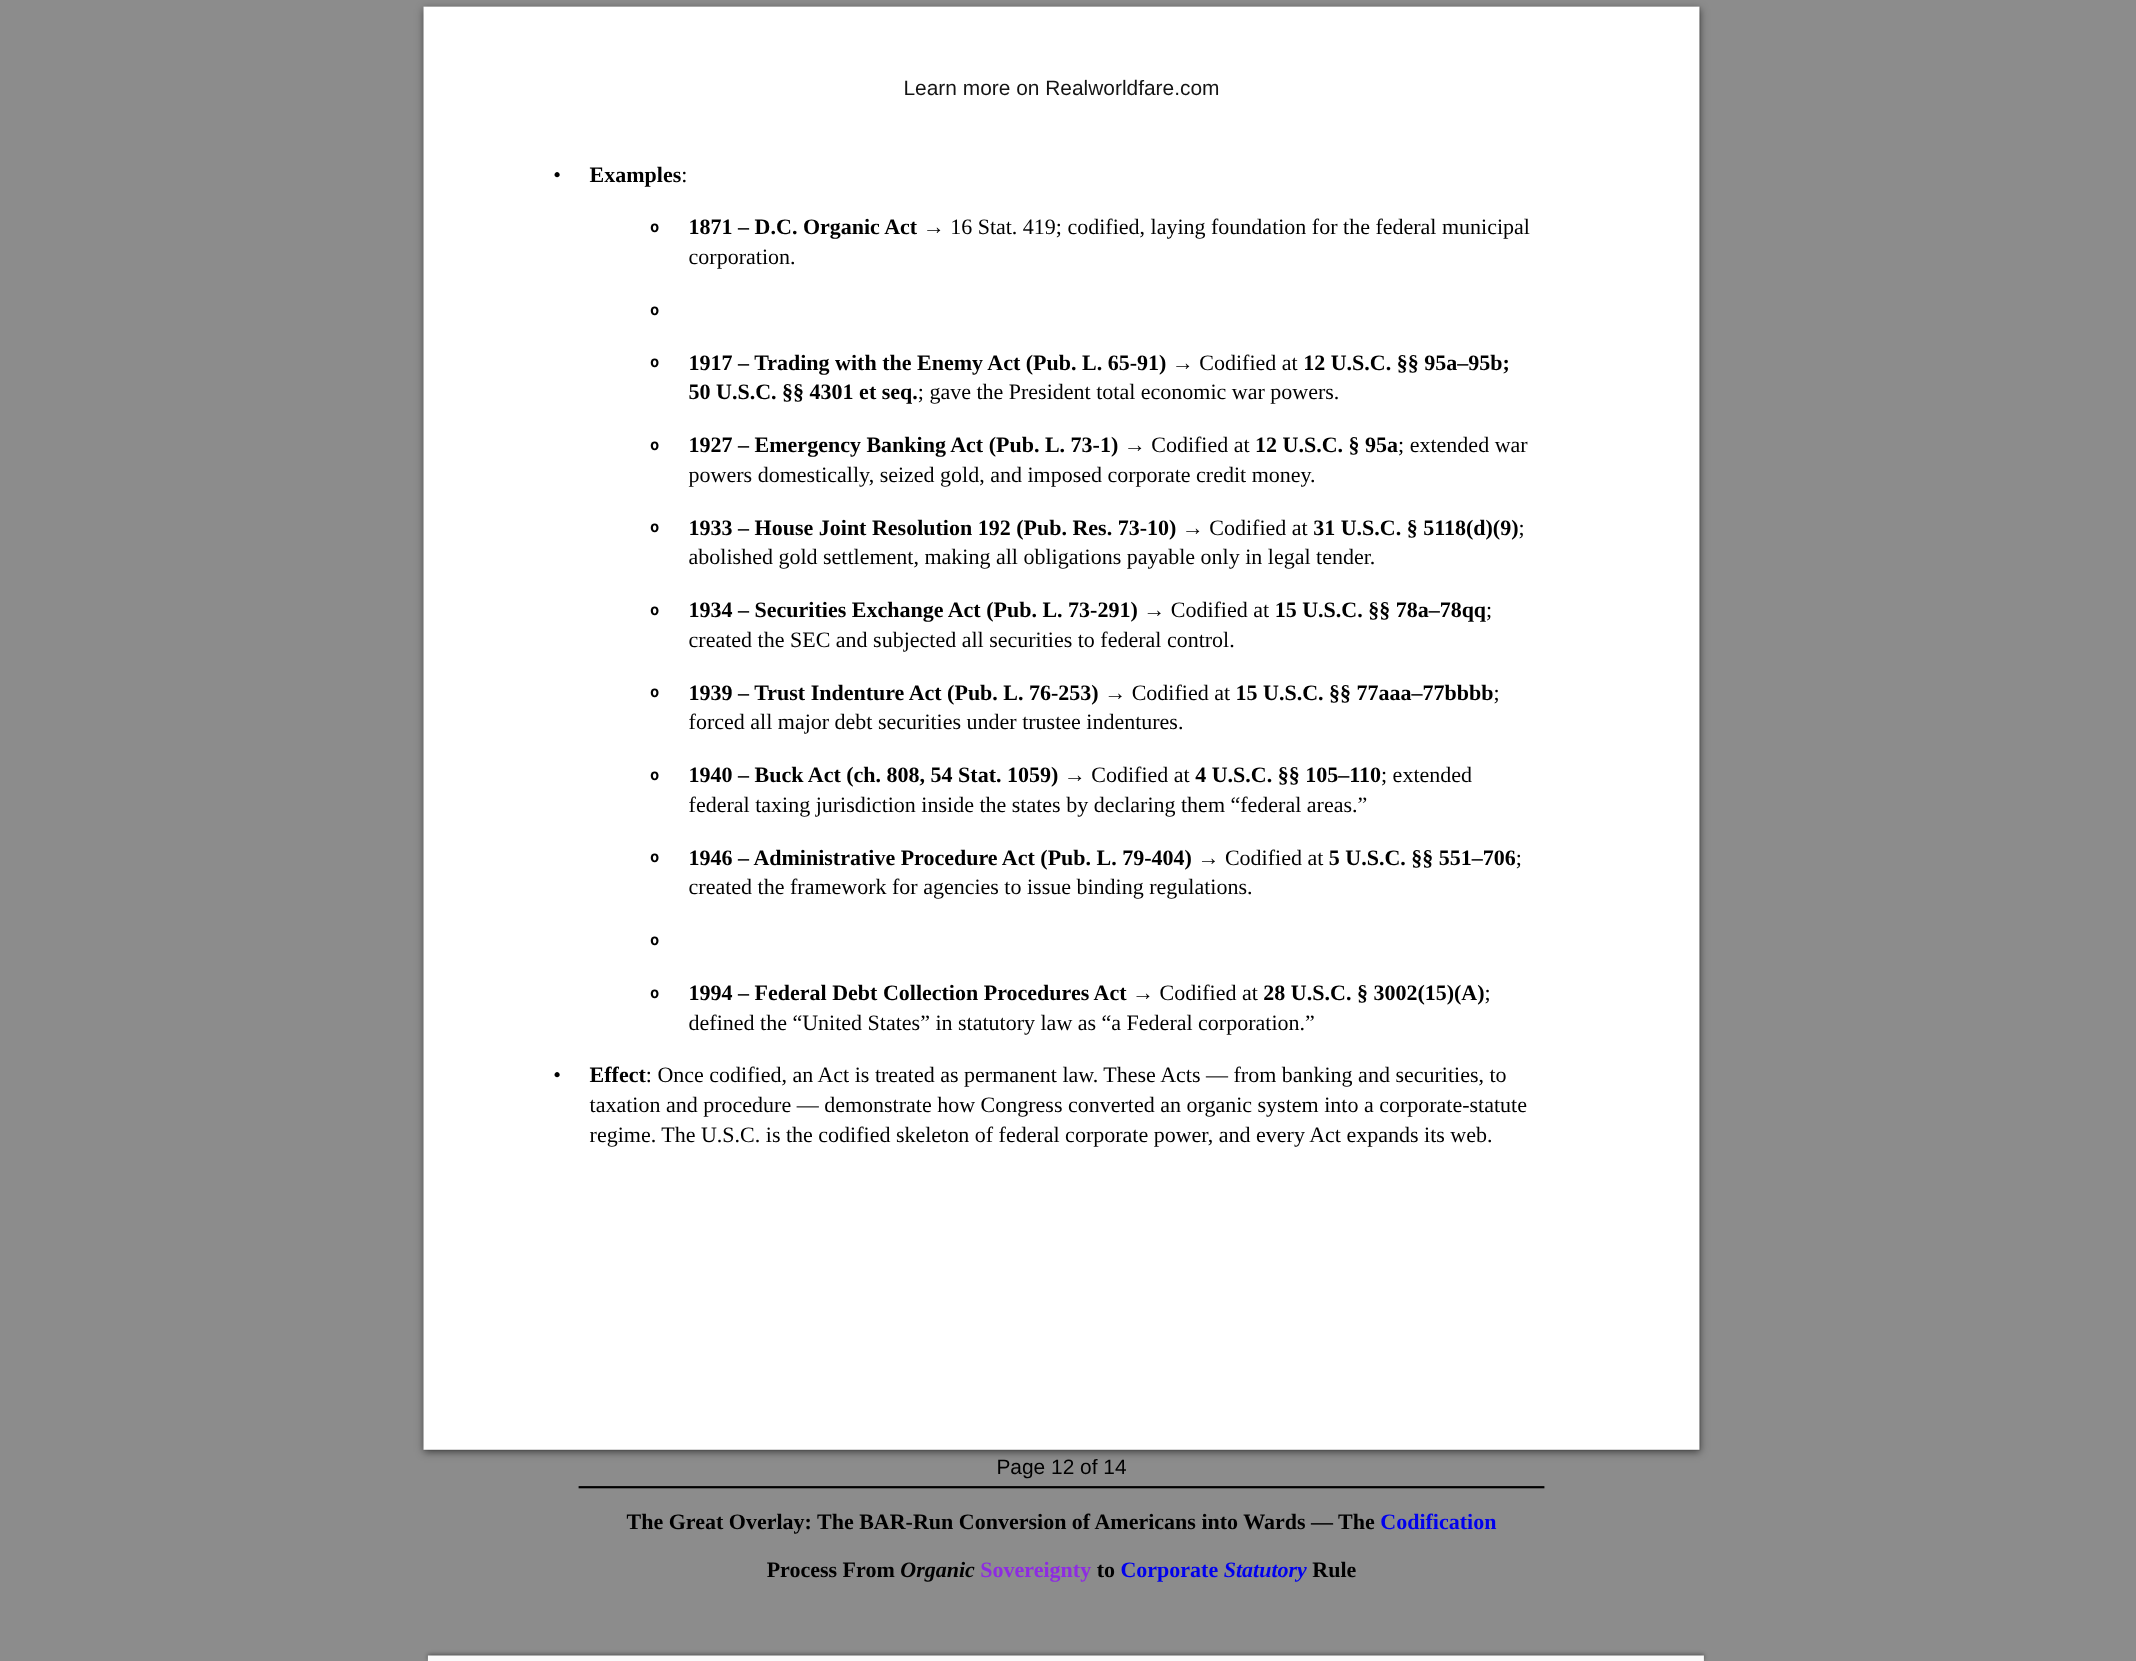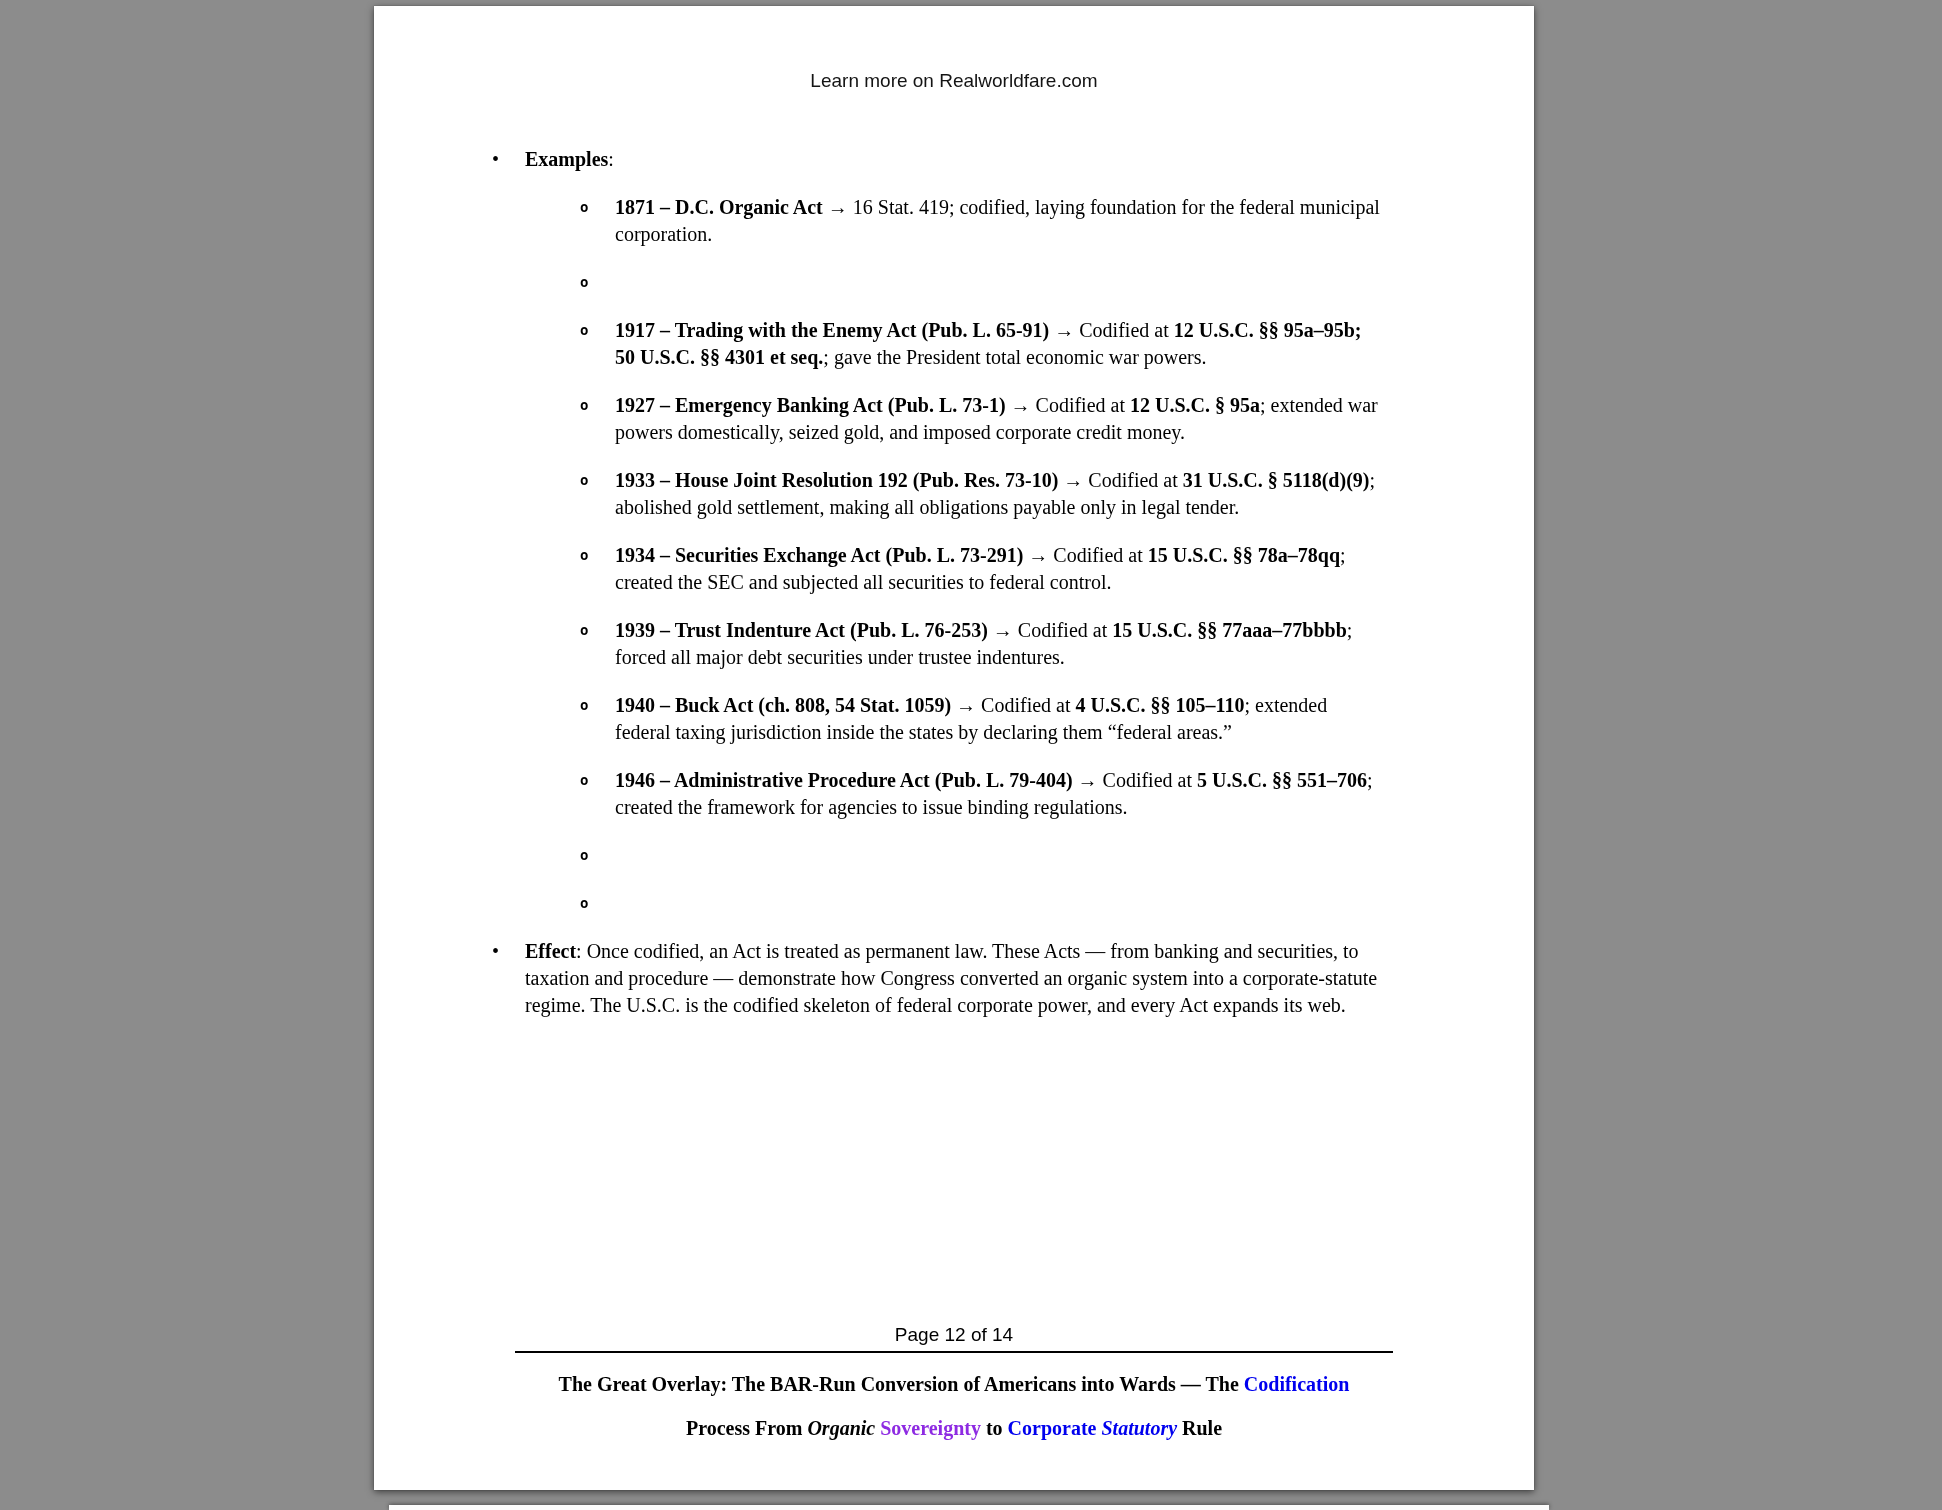--- a/index.html
+++ b/index.html
@@ -4,22 +4,22 @@
 <style>
   html,body{margin:0;padding:0;}
   body{
     width:1942px;height:1510px;
     background:#8c8c8c;
     overflow:hidden;
     position:relative;
     font-family:"Liberation Serif",serif;
   }
   .page{
-    position:absolute;left:374px;top:6px;
-    width:1160px;height:1484px;
+    position:absolute;left:385px;top:6px;
+    width:1160px;height:1312px;
     background:#ffffff;
     box-shadow:0 2px 7px rgba(0,0,0,.55),0 0 1px rgba(0,0,0,.35);
   }
   .next-page{
     position:absolute;left:389px;top:1505px;
     width:1160px;height:5px;background:#fbfbfb;
     box-shadow:0 -1px 4px rgba(0,0,0,.45);
   }
   .page-header{
     padding-top:64px;text-align:center;
@@ -96,20 +96,21 @@
       </div>
       <div class="item lvl1">
         <span class="marker">o</span>
         <span class="text"><span class="b">1946 – Administrative Procedure Act (Pub. L. 79-404)</span><span> → Codified at </span><span class="b">5 U.S.C. §§ 551–706</span><span>; created the framework for agencies to issue binding regulations.</span></span>
       </div>
       <div class="item lvl1">
         <span class="marker">o</span>
       </div>
       <div class="item lvl1">
         <span class="marker">o</span>
+        <span class="text"><span class="b">1994 – Federal Debt Collection Procedures Act</span><span> → Codified at </span><span class="b">28 U.S.C. § 3002(15)(A)</span><span>; defined the “United States” in statutory law as “a Federal corporation.”</span></span>
       </div>
       <div class="item lvl0">
         <span class="marker">•</span>
         <span class="text"><span class="b">Effect</span><span>: Once codified, an Act is treated as permanent law. These Acts — from banking and securities, to taxation and procedure — demonstrate how Congress converted an organic system into a corporate-statute regime. The U.S.C. is the codified skeleton of federal corporate power, and every Act expands its web.</span></span>
       </div>
     </div>
 
   <div class="footer">
     <div class="page-num">Page 12 of 14</div>
     <div class="divider"></div>

